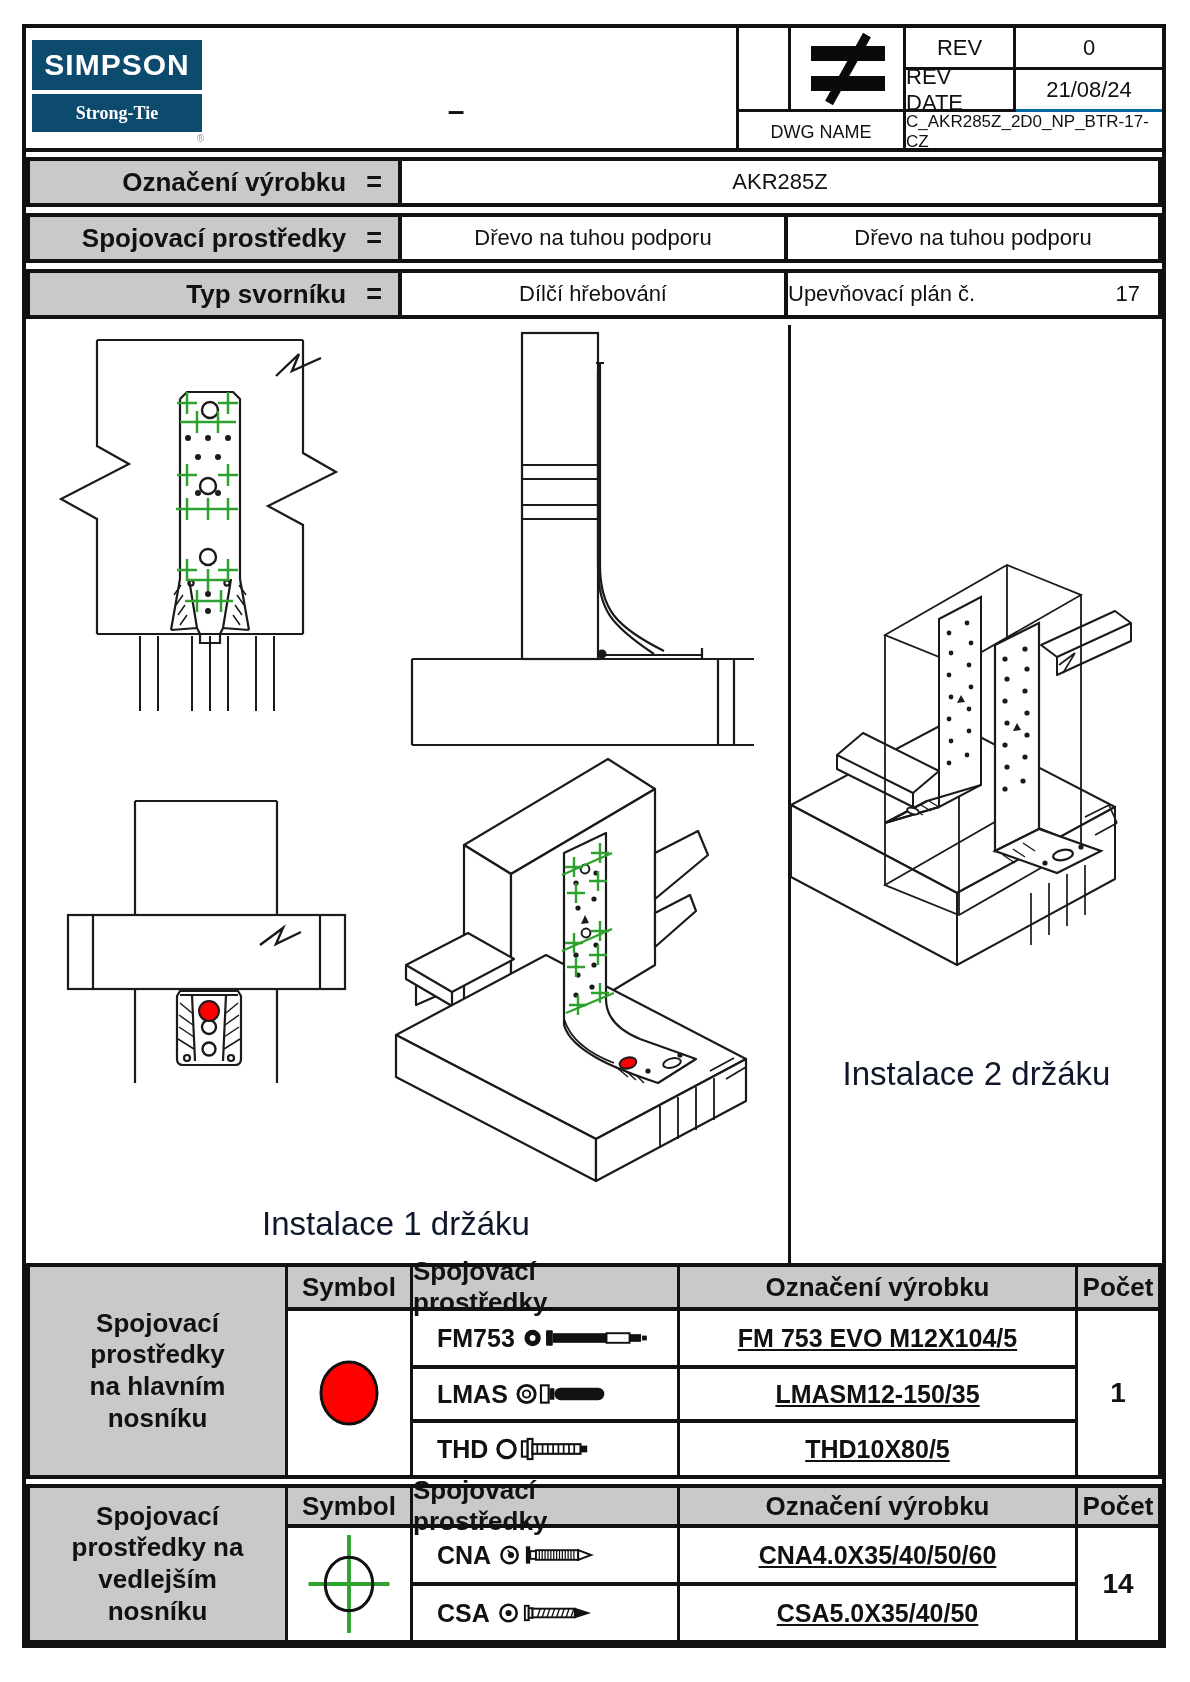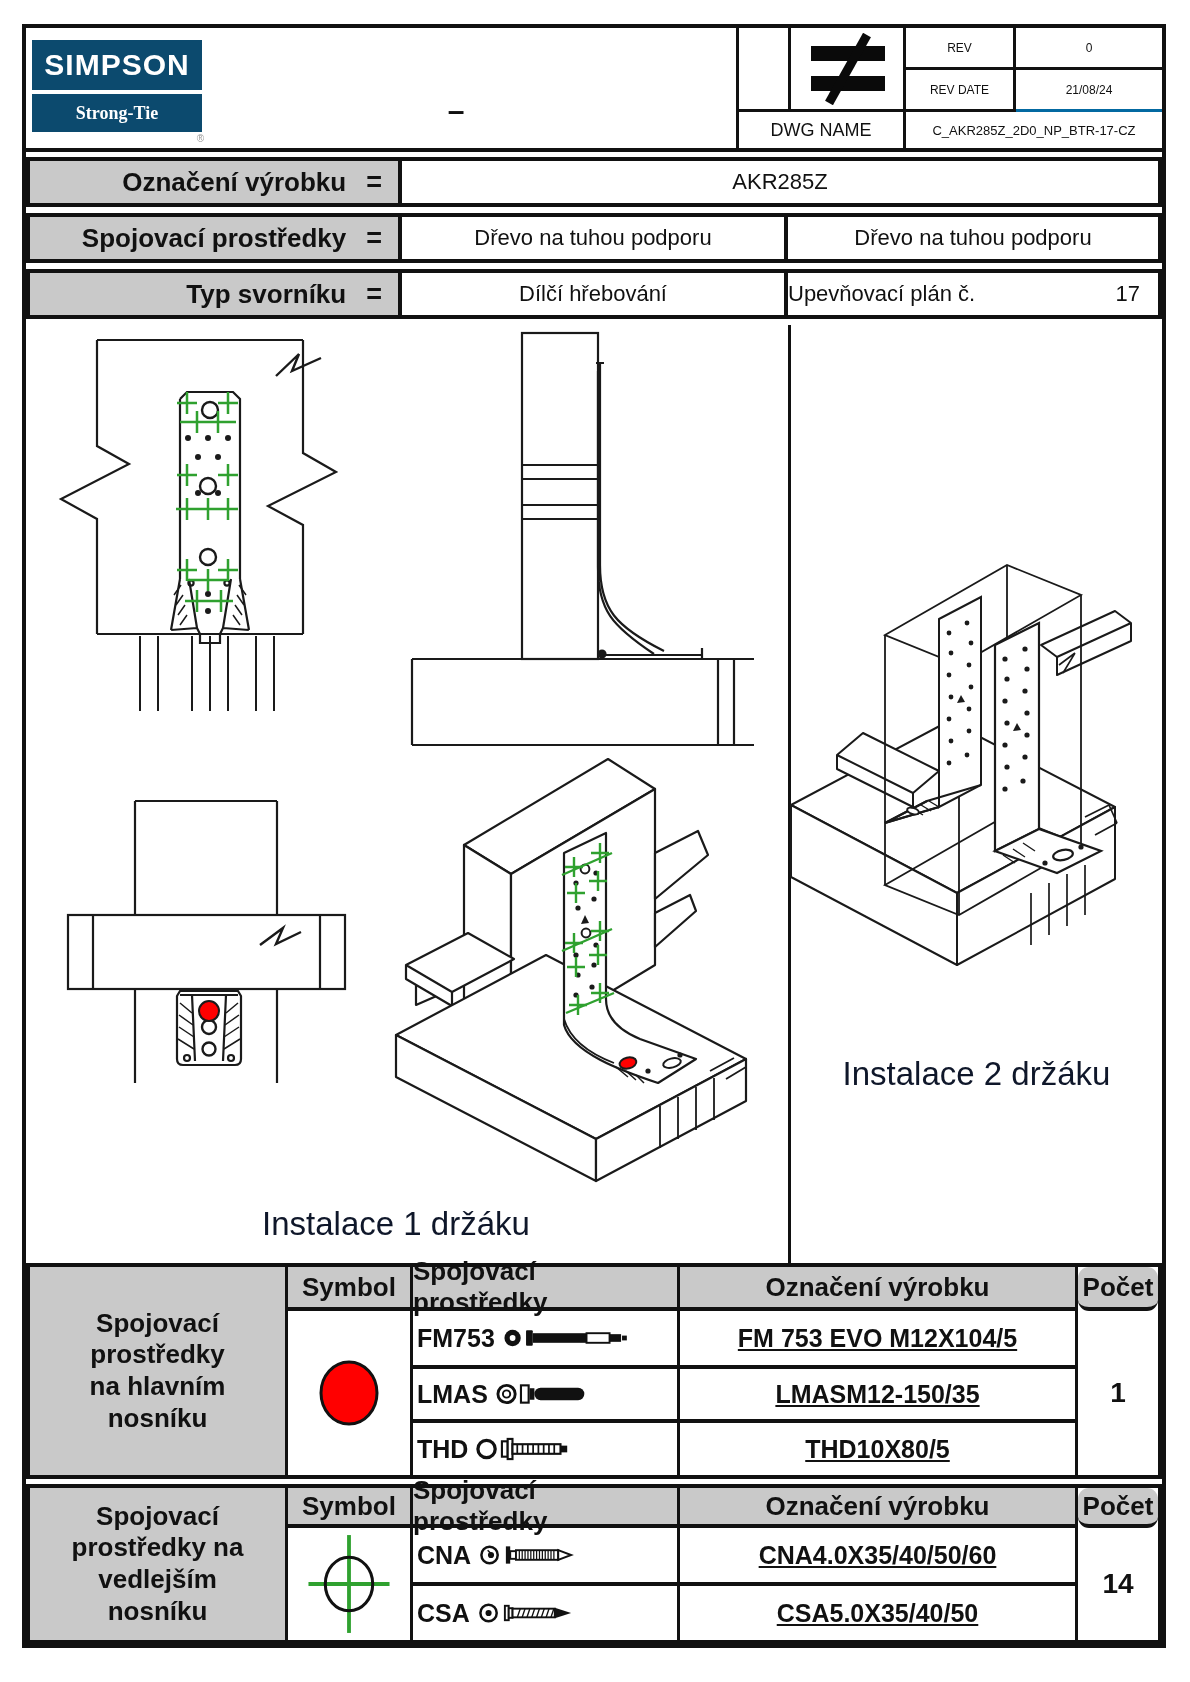--- a/index.html
+++ b/index.html
@@ -6,29 +6,29 @@
   body{width:1190px;height:1682px;position:relative;font-family:"Liberation Sans",sans-serif;color:#111;}
   .sheet{position:absolute;left:22px;top:24px;width:1136px;height:1616px;border:4px solid #111;display:flex;flex-direction:column;background:#fff;}
   
   .hd{height:120px;border-bottom:4px solid #111;position:relative;flex:0 0 auto;}
   .logo{position:absolute;left:6px;top:12px;width:170px;}
   .logo-top{background:#0c4a6e;color:#fff;height:50px;display:flex;align-items:center;justify-content:center;font-weight:bold;font-size:30px;letter-spacing:1px;}
   .logo-bot{background:#0c4a6e;color:#fff;height:38px;margin-top:4px;display:flex;align-items:center;justify-content:center;font-weight:bold;font-size:18px;font-family:"Liberation Serif",serif;}
   .regmark{position:absolute;right:-2px;bottom:-12px;font-size:10px;color:#999;}
   .hd-dash{position:absolute;left:400px;top:66px;width:60px;text-align:center;font-size:30px;font-weight:bold;}
   .tblock{position:absolute;right:0;top:0;width:423px;height:120px;border-left:3px solid #111;display:grid;grid-template-columns:52px 115px 110px 1fr;grid-template-rows:42px 42px 1fr;}
-  .tcell{display:flex;align-items:center;justify-content:center;font-size:12px;box-sizing:border-box;}
+  .tcell{display:flex;align-items:center;justify-content:center;font-size:22px;box-sizing:border-box;}
   .tc-a{grid-column:1;grid-row:1/3;border-right:3px solid #111;border-bottom:3px solid #111;}
   .tc-neq{grid-column:2;grid-row:1/3;border-right:3px solid #111;border-bottom:3px solid #111;}
   .tc-revl{grid-column:3;grid-row:1;border-right:3px solid #111;border-bottom:3px solid #111;}
   .tc-revv{grid-column:4;grid-row:1;border-bottom:3px solid #111;}
   .tc-rdl{grid-column:3;grid-row:2;border-right:3px solid #111;border-bottom:3px solid #111;}
   .tc-rdv{grid-column:4;grid-row:2;border-bottom:3px solid #0369a1;}
   .tc-dwgl{grid-column:1/3;grid-row:3;border-right:3px solid #111;font-size:18px;}
-  .tc-dwgv{grid-column:3/5;grid-row:3;font-size:13px;letter-spacing:0;}
+  .tc-dwgv{grid-column:3/5;grid-row:3;font-size:17px;letter-spacing:0;}
   
   .info{flex:0 0 auto;height:173px;padding-top:5px;box-sizing:border-box;}
   .irow{height:50px;border:4px solid #111;box-sizing:border-box;margin-bottom:6px;display:flex;background:#fff;}
   .irow .lab{width:372px;background:#C9C9C9;border-right:4px solid #111;box-sizing:border-box;display:flex;align-items:center;justify-content:flex-end;font-weight:bold;font-size:26px;}
   .irow .lab .eq{margin:0 16px 0 20px;font-size:27px;}
   .irow .val{flex:1;display:flex;align-items:center;justify-content:center;font-size:22px;}
   .irow .val1{width:386px;flex:none;border-right:4px solid #111;box-sizing:border-box;}
   .irow .valplan{justify-content:space-between;padding-right:18px;box-sizing:border-box;}
   .irow .valplan .plan-no{margin-left:30px;}
   
@@ -42,24 +42,24 @@
   svg{display:block;}
   .dw{position:absolute;}
   
   .ftable{display:grid;grid-template-columns:258px 125px 267px 398px 1fr;border:4px solid #111;box-sizing:content-box;background:#fff;flex:0 0 auto;}
   .ft1{grid-template-rows:44px 58px 54px 52px;}
   .ft2{grid-template-rows:40px 58px 54px;margin-top:5px;}
   .cell{box-sizing:border-box;display:flex;align-items:center;justify-content:center;}
   .gray{background:#C9C9C9;}
   .rowlabel{grid-column:1;grid-row:1/-1;border-right:3px solid #111;font-weight:bold;font-size:26px;text-align:center;white-space:pre-line;line-height:1.22;}
   .hcell{font-weight:bold;font-size:26px;border-bottom:4px solid #111;border-right:3px solid #111;}
-  .hlast{border-right:none;border-radius:11px;}
+  .hlast{border-right:none;}
   .symcell{grid-column:2;grid-row:2/-1;border-right:3px solid #111;}
   .cntcell{grid-column:5;grid-row:2/-1;font-weight:bold;font-size:28px;}
-  .codecell{border-right:3px solid #111;border-bottom:4px solid #111;justify-content:flex-start;padding-left:4px;gap:6px;}
+  .codecell{border-right:3px solid #111;border-bottom:4px solid #111;justify-content:flex-start;padding-left:24px;gap:6px;}
   .prodcell{border-right:3px solid #111;border-bottom:4px solid #111;font-weight:bold;font-size:25px;text-decoration:underline;}
   .lastrow{border-bottom:none;}
   .codetxt{font-weight:bold;font-size:25px;flex:none;margin-right:2px;}
 </style>
 </head>
 <body>
 
 <div class="sheet">
 
   <div class="hd">

